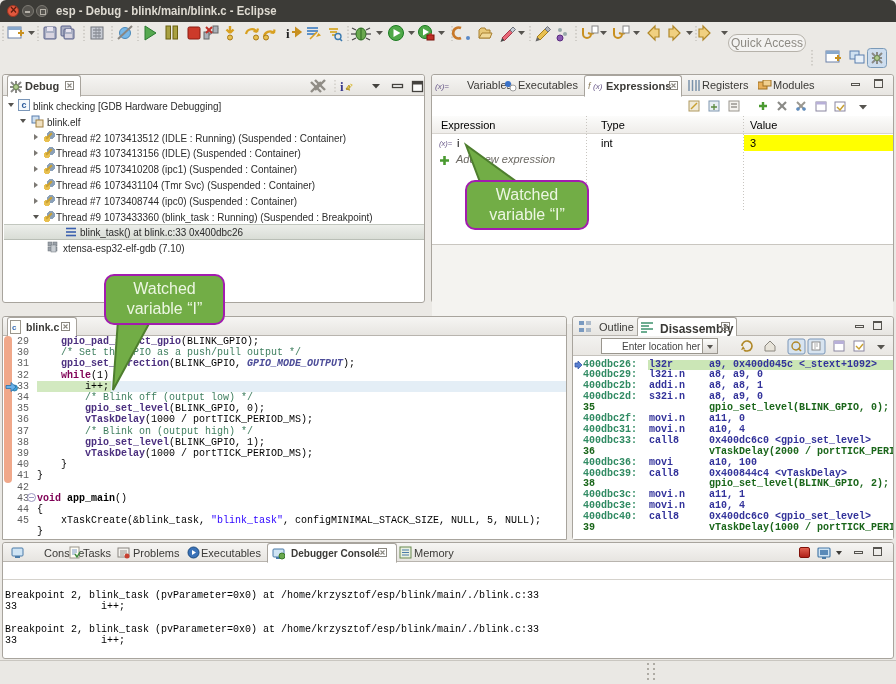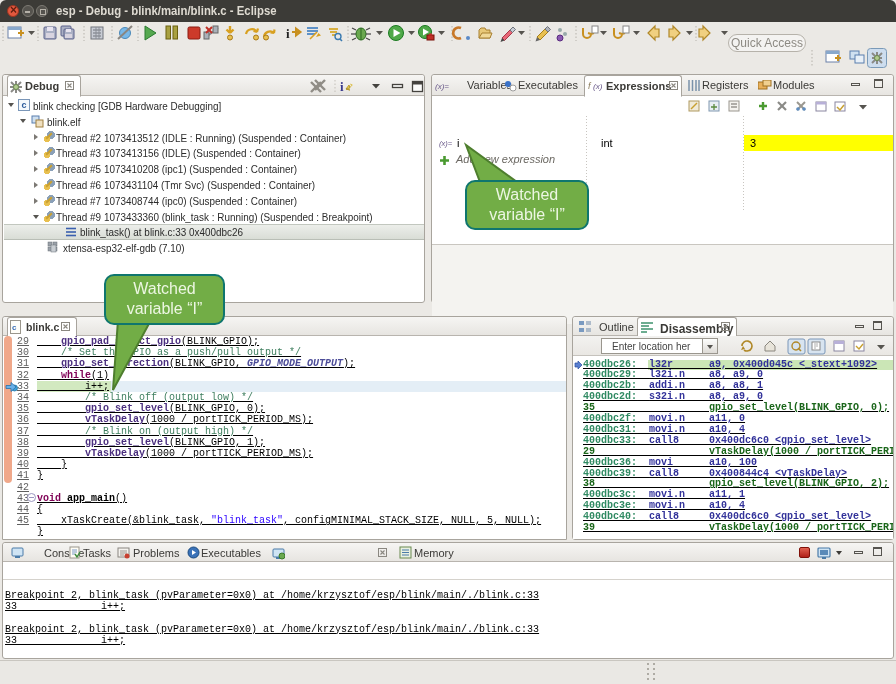--- a/index.html
+++ b/index.html
@@ -12,37 +12,37 @@
 #wb-close{left:7px;background:#e2583e;border:1px solid #9c3521;}
 #wb-close:before{content:"×";position:absolute;left:2px;top:-3px;color:#5e1d0f;font-size:12px;font-weight:bold;}
 #wb-min{left:21.5px;background:#55534e;border:1px solid #7d7a73;}
 #wb-min:before{content:"";position:absolute;left:2.5px;top:5px;width:5px;height:1.6px;background:#b5b1a8;}
 #wb-max{left:35.5px;background:#55534e;border:1px solid #7d7a73;}
 #wb-max:before{content:"";position:absolute;left:3px;top:3px;width:4px;height:4px;border:1px solid #b5b1a8;}
 .panel{position:absolute;background:#fff;border:1px solid #a8a49d;border-radius:3px;}
 .tabbar{position:absolute;left:0;top:0;right:0;height:21px;background:linear-gradient(#f6f5f3,#e7e5e1);border-bottom:1px solid #b8b4ae;border-radius:3px 3px 0 0;}
 .tab{position:absolute;top:0;height:21px;font-size:11px;color:#3b3a37;white-space:nowrap;padding-top:4px;}
 .tab.sel{background:#fff;border:1px solid #a8a49d;border-bottom:1px solid #fff;border-radius:3px 3px 0 0;font-weight:bold;height:22px;}
-pre{font-family:"Liberation Mono",monospace;text-decoration:underline;}
+pre{font-family:"Liberation Mono",monospace;}
 .treerow{position:absolute;left:0;height:16px;font-size:11px;color:#2b2b2b;white-space:nowrap;line-height:16px;transform:scaleX(0.9);transform-origin:0 0;}
 .tw{position:absolute;width:0;height:0;}
 .arr-e{border-left:4px solid #7c7974;border-top:3.5px solid transparent;border-bottom:3.5px solid transparent;}
 .arr-s{border-top:4px solid #565450;border-left:3.5px solid transparent;border-right:3.5px solid transparent;}
 .ticon{position:absolute;width:12px;height:12px;display:block;}
 .thicon{position:absolute;width:12px;height:12px;display:block;background:radial-gradient(circle at 4px 8px,#e8c050 0 3px,transparent 3px),radial-gradient(circle at 8px 4px,#8aa0b8 0 4px,transparent 4px);}
 .thicon:before{content:"";position:absolute;left:2px;top:4px;width:8px;height:2px;background:#caa030;transform:rotate(-45deg);}
 .k{color:#7f0055;font-weight:bold;}
 .fn{color:#4b2f7f;font-weight:bold;}
 .cm{color:#3f7f5f;}
 .st{color:#2a00ff;}
 .mc{color:#4d4d99;font-style:italic;font-weight:bold;}
 .addr{color:#2f8a62;}
 .ins{color:#32329a;}
 .srcl{color:#1a661a;}
-.callout{position:absolute;background:#72ad46;border:2px solid #0f766e;border-radius:10px;color:#ecf6e2;text-align:center;z-index:50;}
+.callout{position:absolute;background:#72ad46;border:2px solid #a21caf;border-radius:10px;color:#ecf6e2;text-align:center;z-index:50;}
 .callout .l1{font-size:16px;margin-top:4px;}
 .callout .l2{font-size:16px;margin-top:2px;}
 </style>
 </head>
 <body>
 <div id="titlebar">
   <div id="wb-close" class="wbtn"></div>
   <div id="wb-min" class="wbtn"></div>
   <div id="wb-max" class="wbtn"></div>
   <div class="title">esp - Debug - blink/main/blink.c - Eclipse</div>
@@ -321,20 +321,25 @@
           </g>
           <circle cx="111" cy="10" r="1.8" fill="#5f8dc0"></circle>
           <circle cx="117" cy="10" r="1.8" fill="#5f8dc0"></circle>
         <rect x="129" y="3" width="10" height="9" fill="#fff" stroke="#8a86a0"></rect>
           <rect x="129" y="3" width="10" height="2.5" fill="#b8b0d8"></rect>
         <rect x="148" y="3" width="10" height="9" fill="#fff" stroke="#8a86a0"></rect>
           <path d="M150 8 l3 3 4 -5" stroke="#c8a030" stroke-width="1.5" fill="none"></path>
         <path d="M172 6 l4 4.5 4 -4.5 z" fill="#56544f"></path>
       </g>
     </svg>
+    <div class="abs" style="left:0;top:19px;width:461px;height:18px;background:linear-gradient(#fcfcfb,#efedea);border-bottom:1px solid #d8d5d0;">
+      <span class="abs" style="left:9px;top:3px;">Expression</span>
+      <span class="abs" style="left:169px;top:3px;">Type</span>
+      <span class="abs" style="left:318px;top:3px;">Value</span>
+    </div>
     <div class="abs" style="left:154px;top:19px;width:1px;height:95px;background:repeating-linear-gradient(#c8c5c0 0 1px,transparent 1px 3px);"></div>
     <div class="abs" style="left:311px;top:19px;width:1px;height:95px;background:repeating-linear-gradient(#c8c5c0 0 1px,transparent 1px 3px);"></div>
     <div class="abs" style="left:312px;top:38px;width:149px;height:16px;background:#ffff00;"></div>
     <svg class="abs" style="left:7px;top:41px;" width="16" height="11">
         <text x="0" y="8" font-size="7.5" fill="#6a5a8a" font-style="italic">(x)=</text>
       </svg>
     <span class="abs" style="left:25px;top:40px;">i</span>
     <span class="abs" style="left:169px;top:40px;">int</span>
     <span class="abs" style="left:318px;top:40px;">3</span>
     <svg class="abs" style="left:6px;top:57px;" width="13" height="13">
@@ -430,21 +435,21 @@
         </g>
       </svg>
     <svg class="abs" style="left:148px;top:5px;" width="9" height="9">
         <rect x="0.5" y="0.5" width="8" height="8" fill="none" stroke="#8a8780"></rect>
         <path d="M2.5 2.5 l4 4 M6.5 2.5 l-4 4" stroke="#8a8780" stroke-width="1.1"></path>
       </svg>
     <div class="abs" style="left:282px;top:8px;width:9px;height:3px;border:1px solid #56544f;"></div>
     <div class="abs" style="left:300px;top:4px;width:9px;height:9px;border:1px solid #56544f;border-top-width:2px;"></div>
   </div>
   <div class="abs" style="left:0;top:19px;right:0;height:20px;background:linear-gradient(#f3f2f0,#e9e7e3);border-bottom:1px solid #c5c2bc;">
-    <div class="abs" style="left:28px;top:2px;width:102px;height:16px;background:#fff;border:1px solid #9a968e;font-size:10px;color:#444;padding:2px 0 0 10px;white-space:nowrap;overflow:hidden;">Enter location her</div>
+    <div class="abs" style="left:28px;top:2px;width:102px;height:16px;background:#fff;border:1px solid #9a968e;font-size:10px;color:#444;padding:2px 0 0 20px;white-space:nowrap;overflow:hidden;">Enter location her</div>
     <div class="abs" style="left:130px;top:2px;width:15px;height:16px;background:linear-gradient(#fdfdfc,#dedbd6);border:1px solid #9a968e;border-left:none;"></div>
     <div class="tw arr-s" style="left:134px;top:9px;"></div>
     <svg class="abs" style="left:166px;top:2px;" width="150" height="17">
       <path d="M3 8 a5 5 0 1 1 2 4" fill="none" stroke="#b08828" stroke-width="1.6"></path>
         <path d="M2 12 l4 -1 -2 -3 z" fill="#b08828"></path>
       <path d="M26 8 l5 -5 5 5 v5 h-10 z" fill="#e8e4da" stroke="#8a867e" stroke-width="1"></path>
       <rect x="49" y="1" width="17" height="15" rx="2" fill="#d8e4f0" stroke="#7a96b8"></rect>
         <circle cx="57" cy="8" r="4" fill="none" stroke="#b08828" stroke-width="1.4"></circle>
         <path d="M59 10 l3 3" stroke="#b08828" stroke-width="1.6"></path>
       <rect x="69" y="1" width="17" height="15" rx="2" fill="#d8e4f0" stroke="#7a96b8"></rect>
@@ -463,21 +468,21 @@
         <path d="M1 3 h3 v-2 l4 4 -4 4 v-2 h-3 z" fill="#5a7fd0" stroke="#2a4fa0" stroke-width="0.7"></path>
       </svg>
     <pre class="abs" style="left:10px;top:3.5px;font-size:10px;line-height:10.9px;font-weight:bold;"><span class="addr">400dbc26:</span>  <span class="ins">l32r      a9, 0x400d045c &lt;_stext+1092&gt;</span>
 <span class="addr">400dbc29:</span>  <span class="ins">l32i.n    a8, a9, 0</span>
 <span class="addr">400dbc2b:</span>  <span class="ins">addi.n    a8, a8, 1</span>
 <span class="addr">400dbc2d:</span>  <span class="ins">s32i.n    a8, a9, 0</span>
 <span class="srcl">35                   gpio_set_level(BLINK_GPIO, 0);</span>
 <span class="addr">400dbc2f:</span>  <span class="ins">movi.n    a11, 0</span>
 <span class="addr">400dbc31:</span>  <span class="ins">movi.n    a10, 4</span>
 <span class="addr">400dbc33:</span>  <span class="ins">call8     0x400dc6c0 &lt;gpio_set_level&gt;</span>
-<span class="srcl">29                   vTaskDelay(1000 / portTICK_PERI</span>
+<span class="srcl">36                   vTaskDelay(2000 / portTICK_PERI</span>
 <span class="addr">400dbc36:</span>  <span class="ins">movi      a10, 100</span>
 <span class="addr">400dbc39:</span>  <span class="ins">call8     0x400844c4 &lt;vTaskDelay&gt;</span>
 <span class="srcl">38                   gpio_set_level(BLINK_GPIO, 2);</span>
 <span class="addr">400dbc3c:</span>  <span class="ins">movi.n    a11, 1</span>
 <span class="addr">400dbc3e:</span>  <span class="ins">movi.n    a10, 4</span>
 <span class="addr">400dbc40:</span>  <span class="ins">call8     0x400dc6c0 &lt;gpio_set_level&gt;</span>
 <span class="srcl">39                   vTaskDelay(1000 / portTICK_PERI</span></pre>
   </div>
 </div>
 
@@ -498,20 +503,21 @@
         <rect x="1" y="2" width="11" height="9" fill="#f4f2ee" stroke="#8a8680"></rect>
         <path d="M3 5 h7 M3 7 h7 M3 9 h4" stroke="#9a968e" stroke-width="1"></path>
         <circle cx="10" cy="10" r="2.5" fill="#c84030"></circle>
       </svg>
     <div class="tab" style="left:130px;height:19px;">Problems</div>
     <svg class="abs" style="left:184px;top:3px;" width="13" height="13">
         <circle cx="6.5" cy="6.5" r="5.5" fill="#3a72b8" stroke="#1a4a80"></circle>
         <path d="M5 4 l4 2.5 -4 2.5 z" fill="#fff"></path>
       </svg>
     <div class="tab" style="left:198px;height:19px;">Executables</div>
+    <div class="tab sel" style="left:264px;width:130px;padding-left:23px;height:20px;padding-top:4px;font-size:10px;">Debugger Console</div>
     <svg class="abs" style="left:269px;top:4px;" width="13" height="13">
         <rect x="1" y="2" width="11" height="8" rx="1" fill="#cfe4f4" stroke="#4a7ba8"></rect>
         <rect x="4" y="10" width="5" height="2" fill="#4a7ba8"></rect>
         <circle cx="10" cy="9" r="3" fill="#6aa84f" stroke="#3a7a2a"></circle>
       </svg>
     <svg class="abs" style="left:375px;top:5px;" width="9" height="9">
         <rect x="0.5" y="0.5" width="8" height="8" fill="none" stroke="#8a8780"></rect>
         <path d="M2.5 2.5 l4 4 M6.5 2.5 l-4 4" stroke="#8a8780" stroke-width="1.1"></path>
       </svg>
     <svg class="abs" style="left:396px;top:3px;" width="13" height="13">

